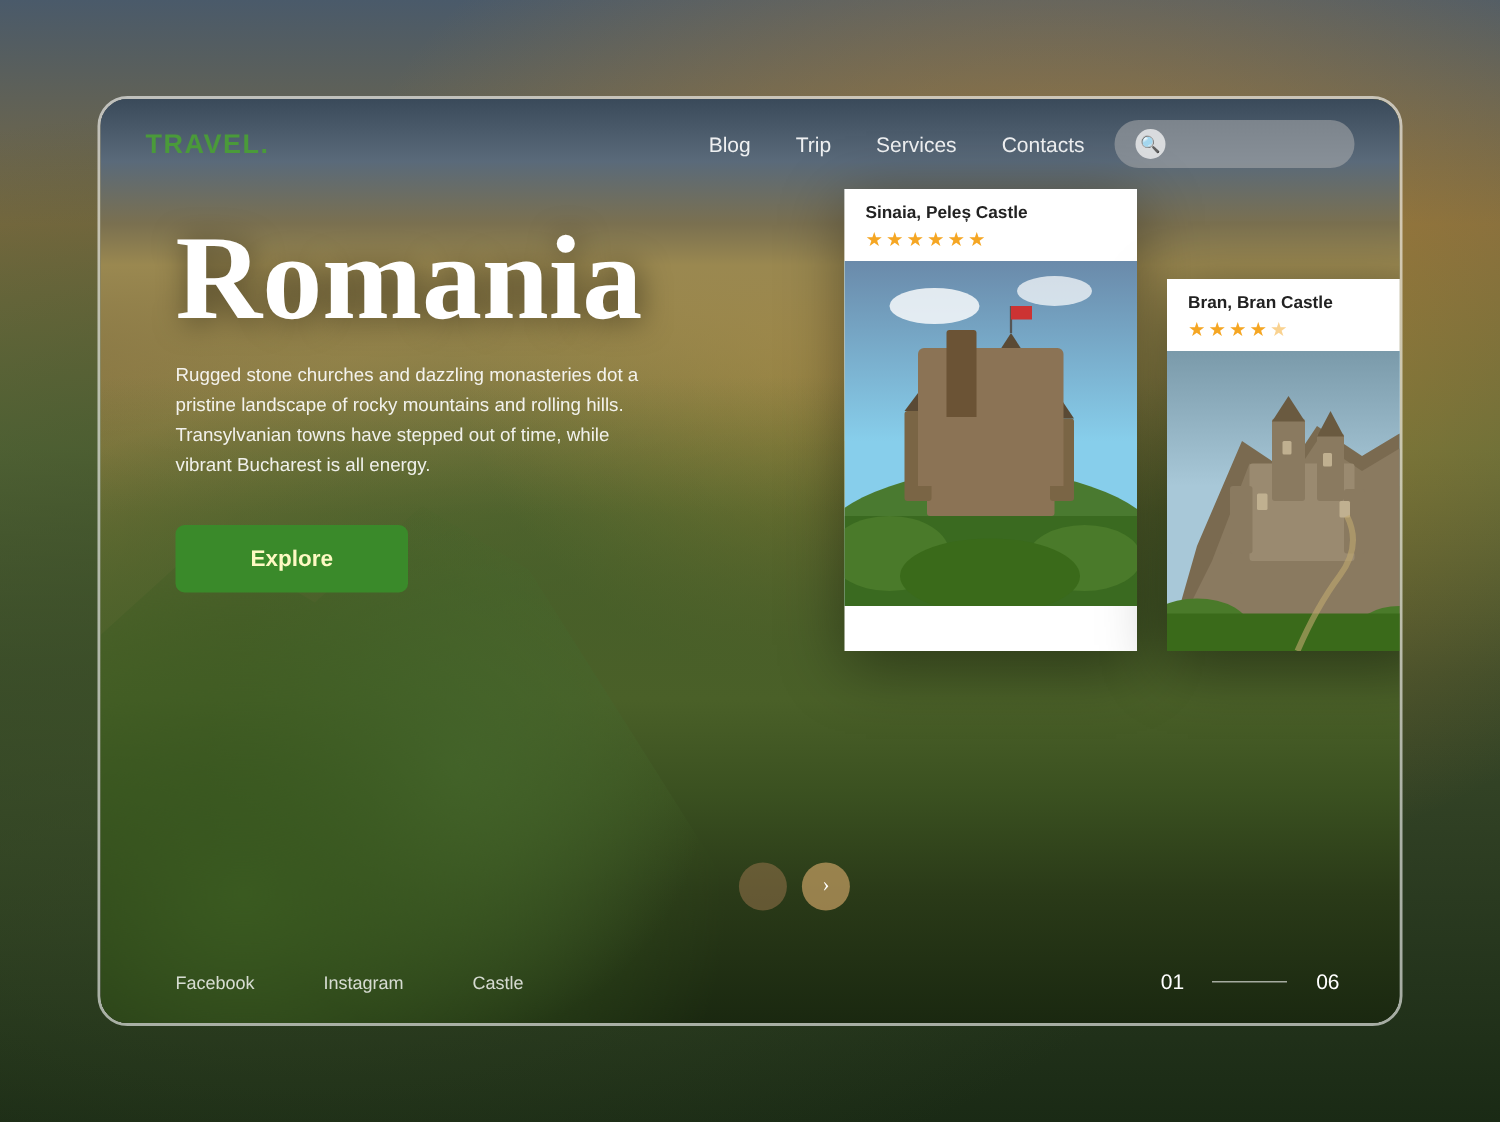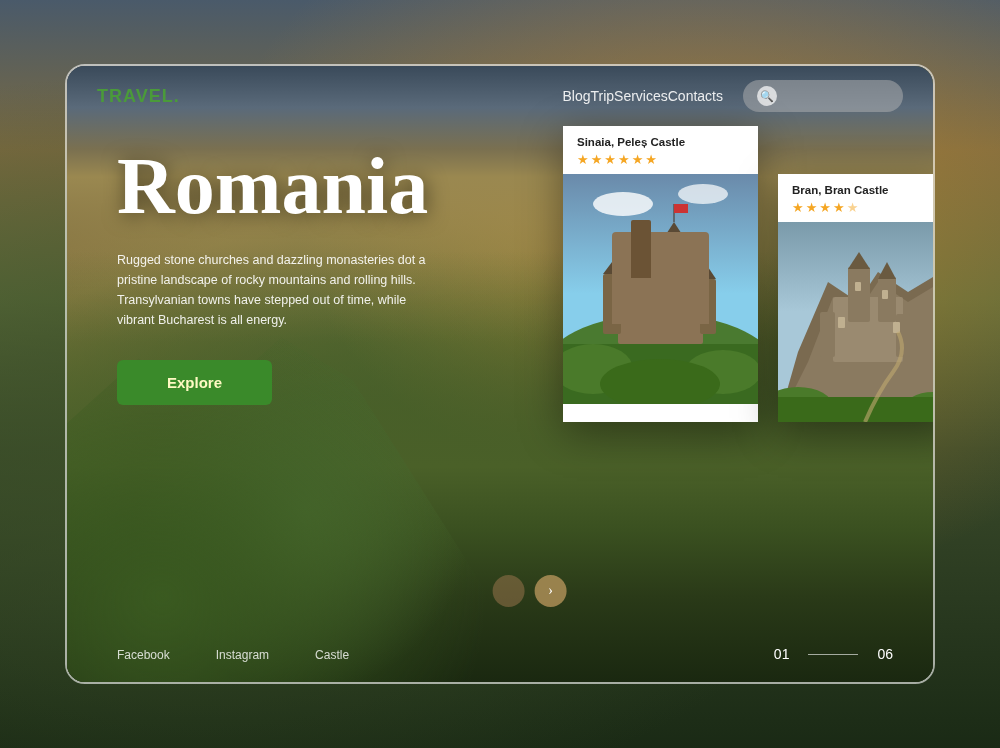--- a/index.html
+++ b/index.html
@@ -102,20 +102,21 @@
       margin-right: auto;
     }
 
     .logo span {
       color: #4a9a3a;
     }
 
     .nav-links {
       display: flex;
       align-items: flex-start;
+      gap: 30px;
       margin-right: 20px;
     }
 
     .nav-link {
       color: rgba(255,255,255,0.9);
       font-family: Arial, sans-serif;
       font-size: 14px;
       cursor: pointer;
       text-decoration: none;
     }
@@ -156,21 +157,21 @@
       z-index: 10;
     }
 
     .country-title {
       font-family: Georgia, serif;
       font-size: 80px;
       font-weight: 700;
       color: white;
       line-height: 1;
       text-shadow: 2px 2px 20px rgba(0,0,0,0.5);
-      margin-bottom: 24px;
+      margin-bottom: 14px;
     }
 
     .country-desc {
       font-family: Arial, sans-serif;
       font-size: 12.5px;
       color: rgba(255,255,255,0.9);
       line-height: 1.6;
       max-width: 330px;
       margin-bottom: 30px;
     }
@@ -199,21 +200,21 @@
 
     .place-card {
       width: 195px;
       background: white;
       border-radius: 0;
       overflow: hidden;
       box-shadow: 0 10px 40px rgba(0,0,0,0.4);
     }
 
     .place-card.card-2 {
-      margin-top: 48px;
+      margin-top: 60px;
       width: 175px;
     }
 
     .place-card-header {
       padding: 10px 14px 6px;
       background: white;
     }
 
     .place-name {
       font-family: Arial, sans-serif;

